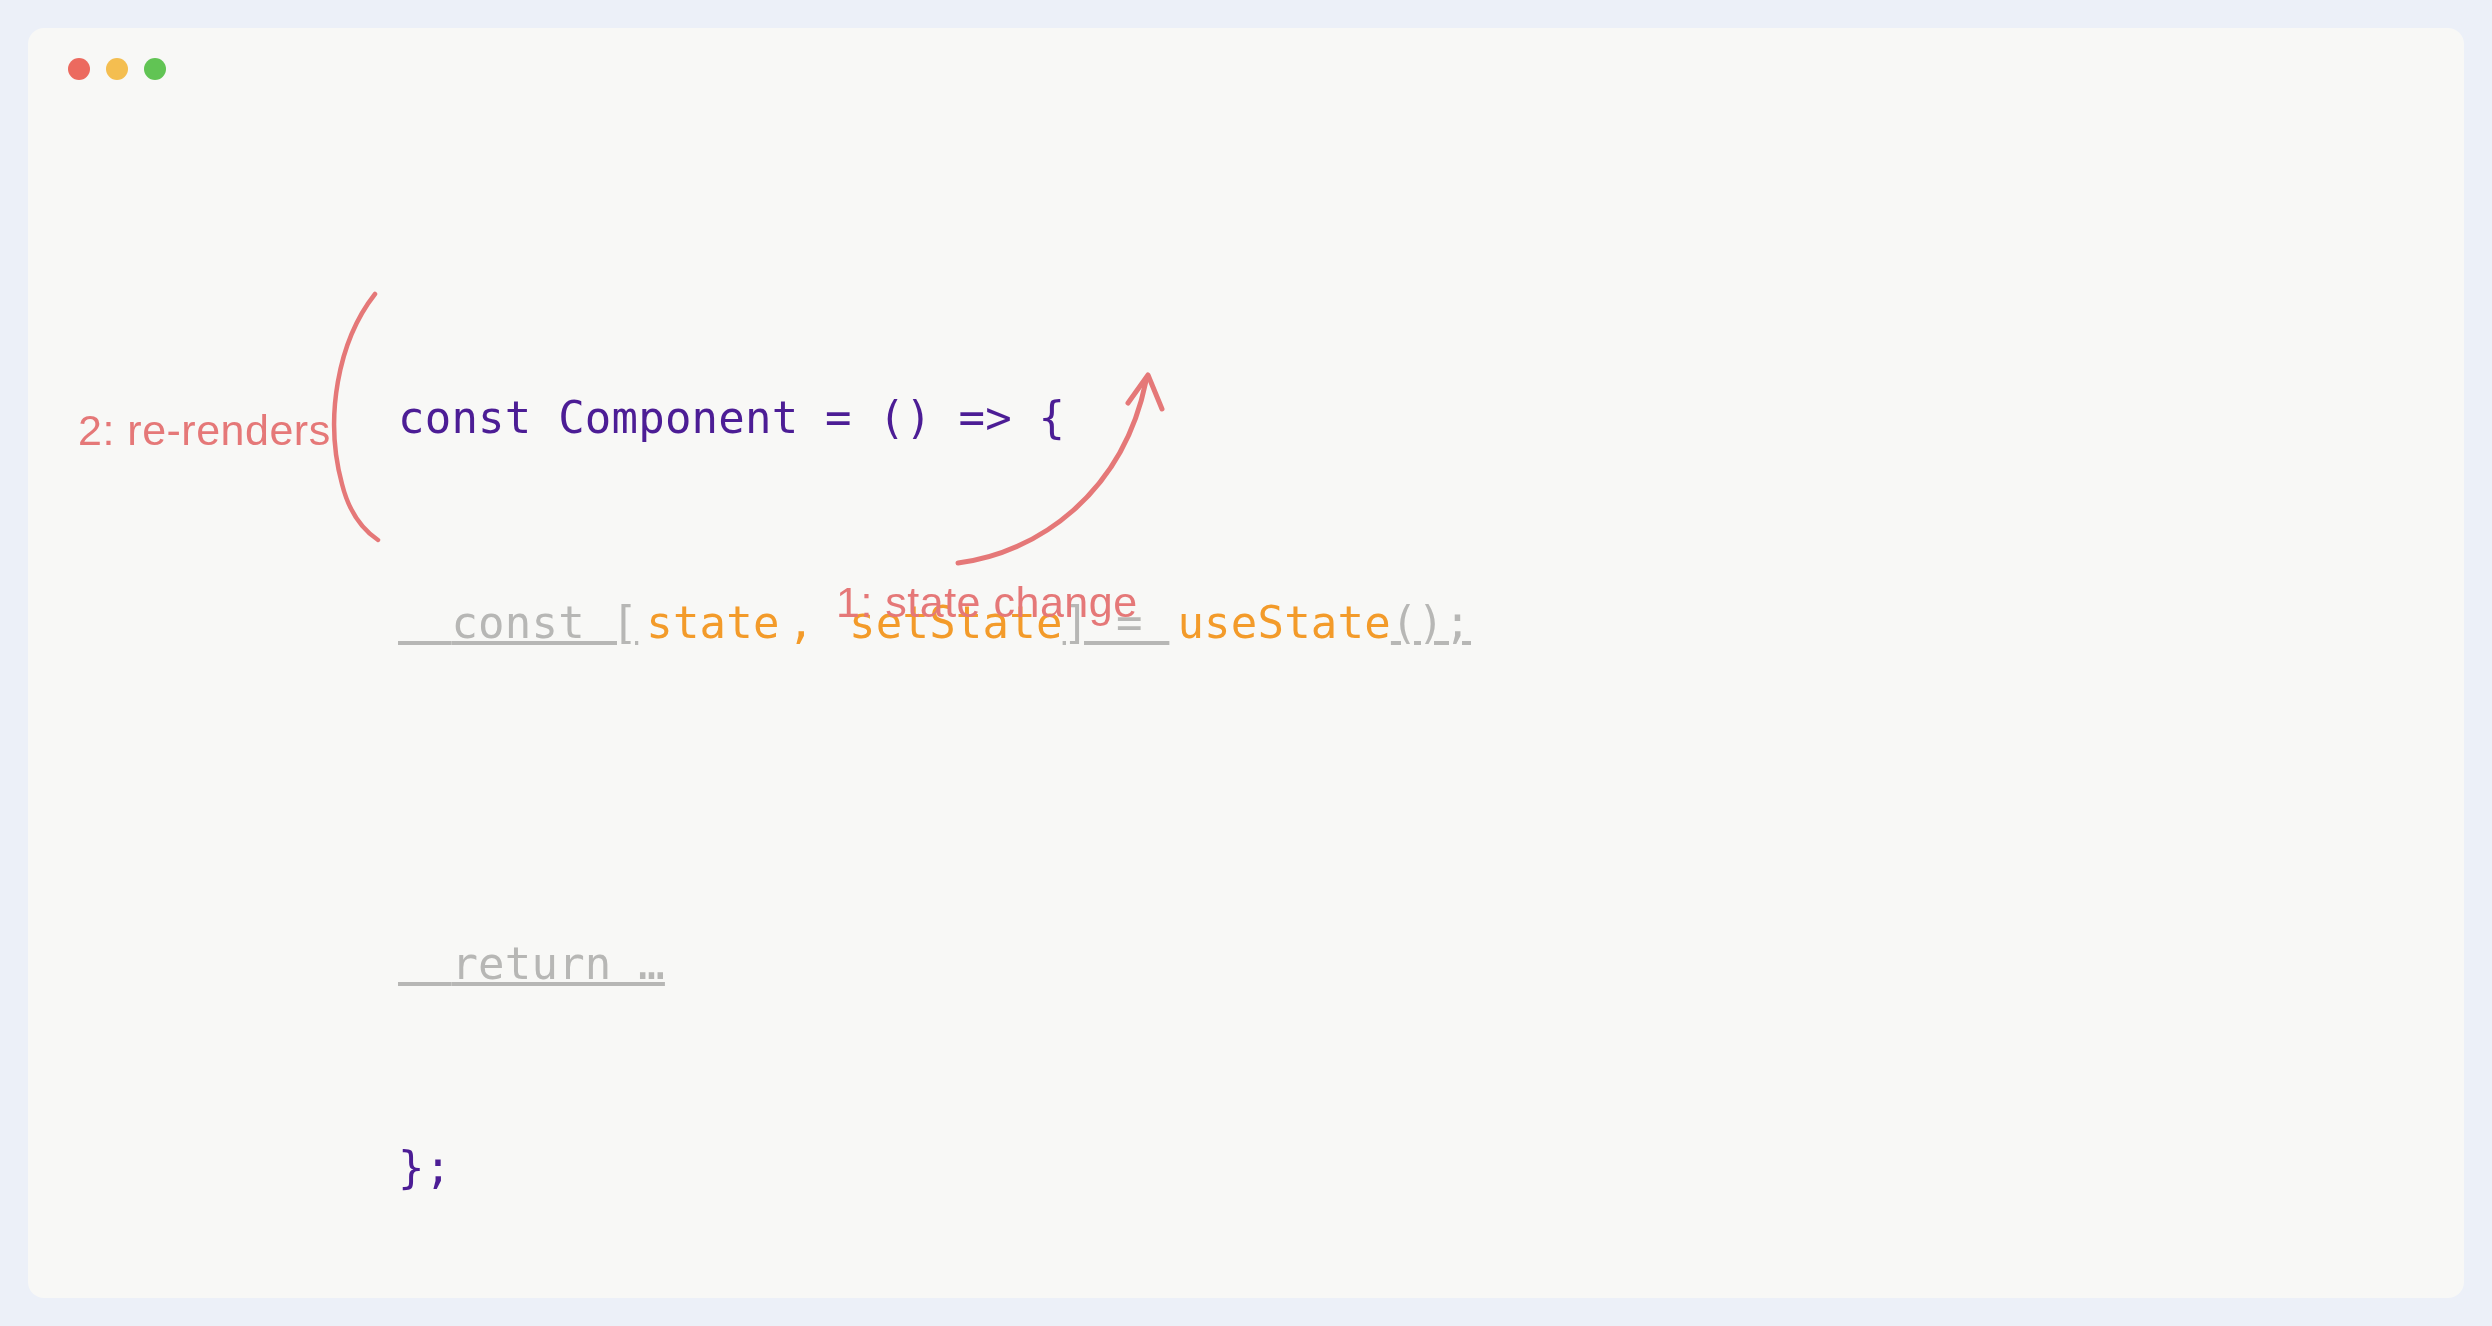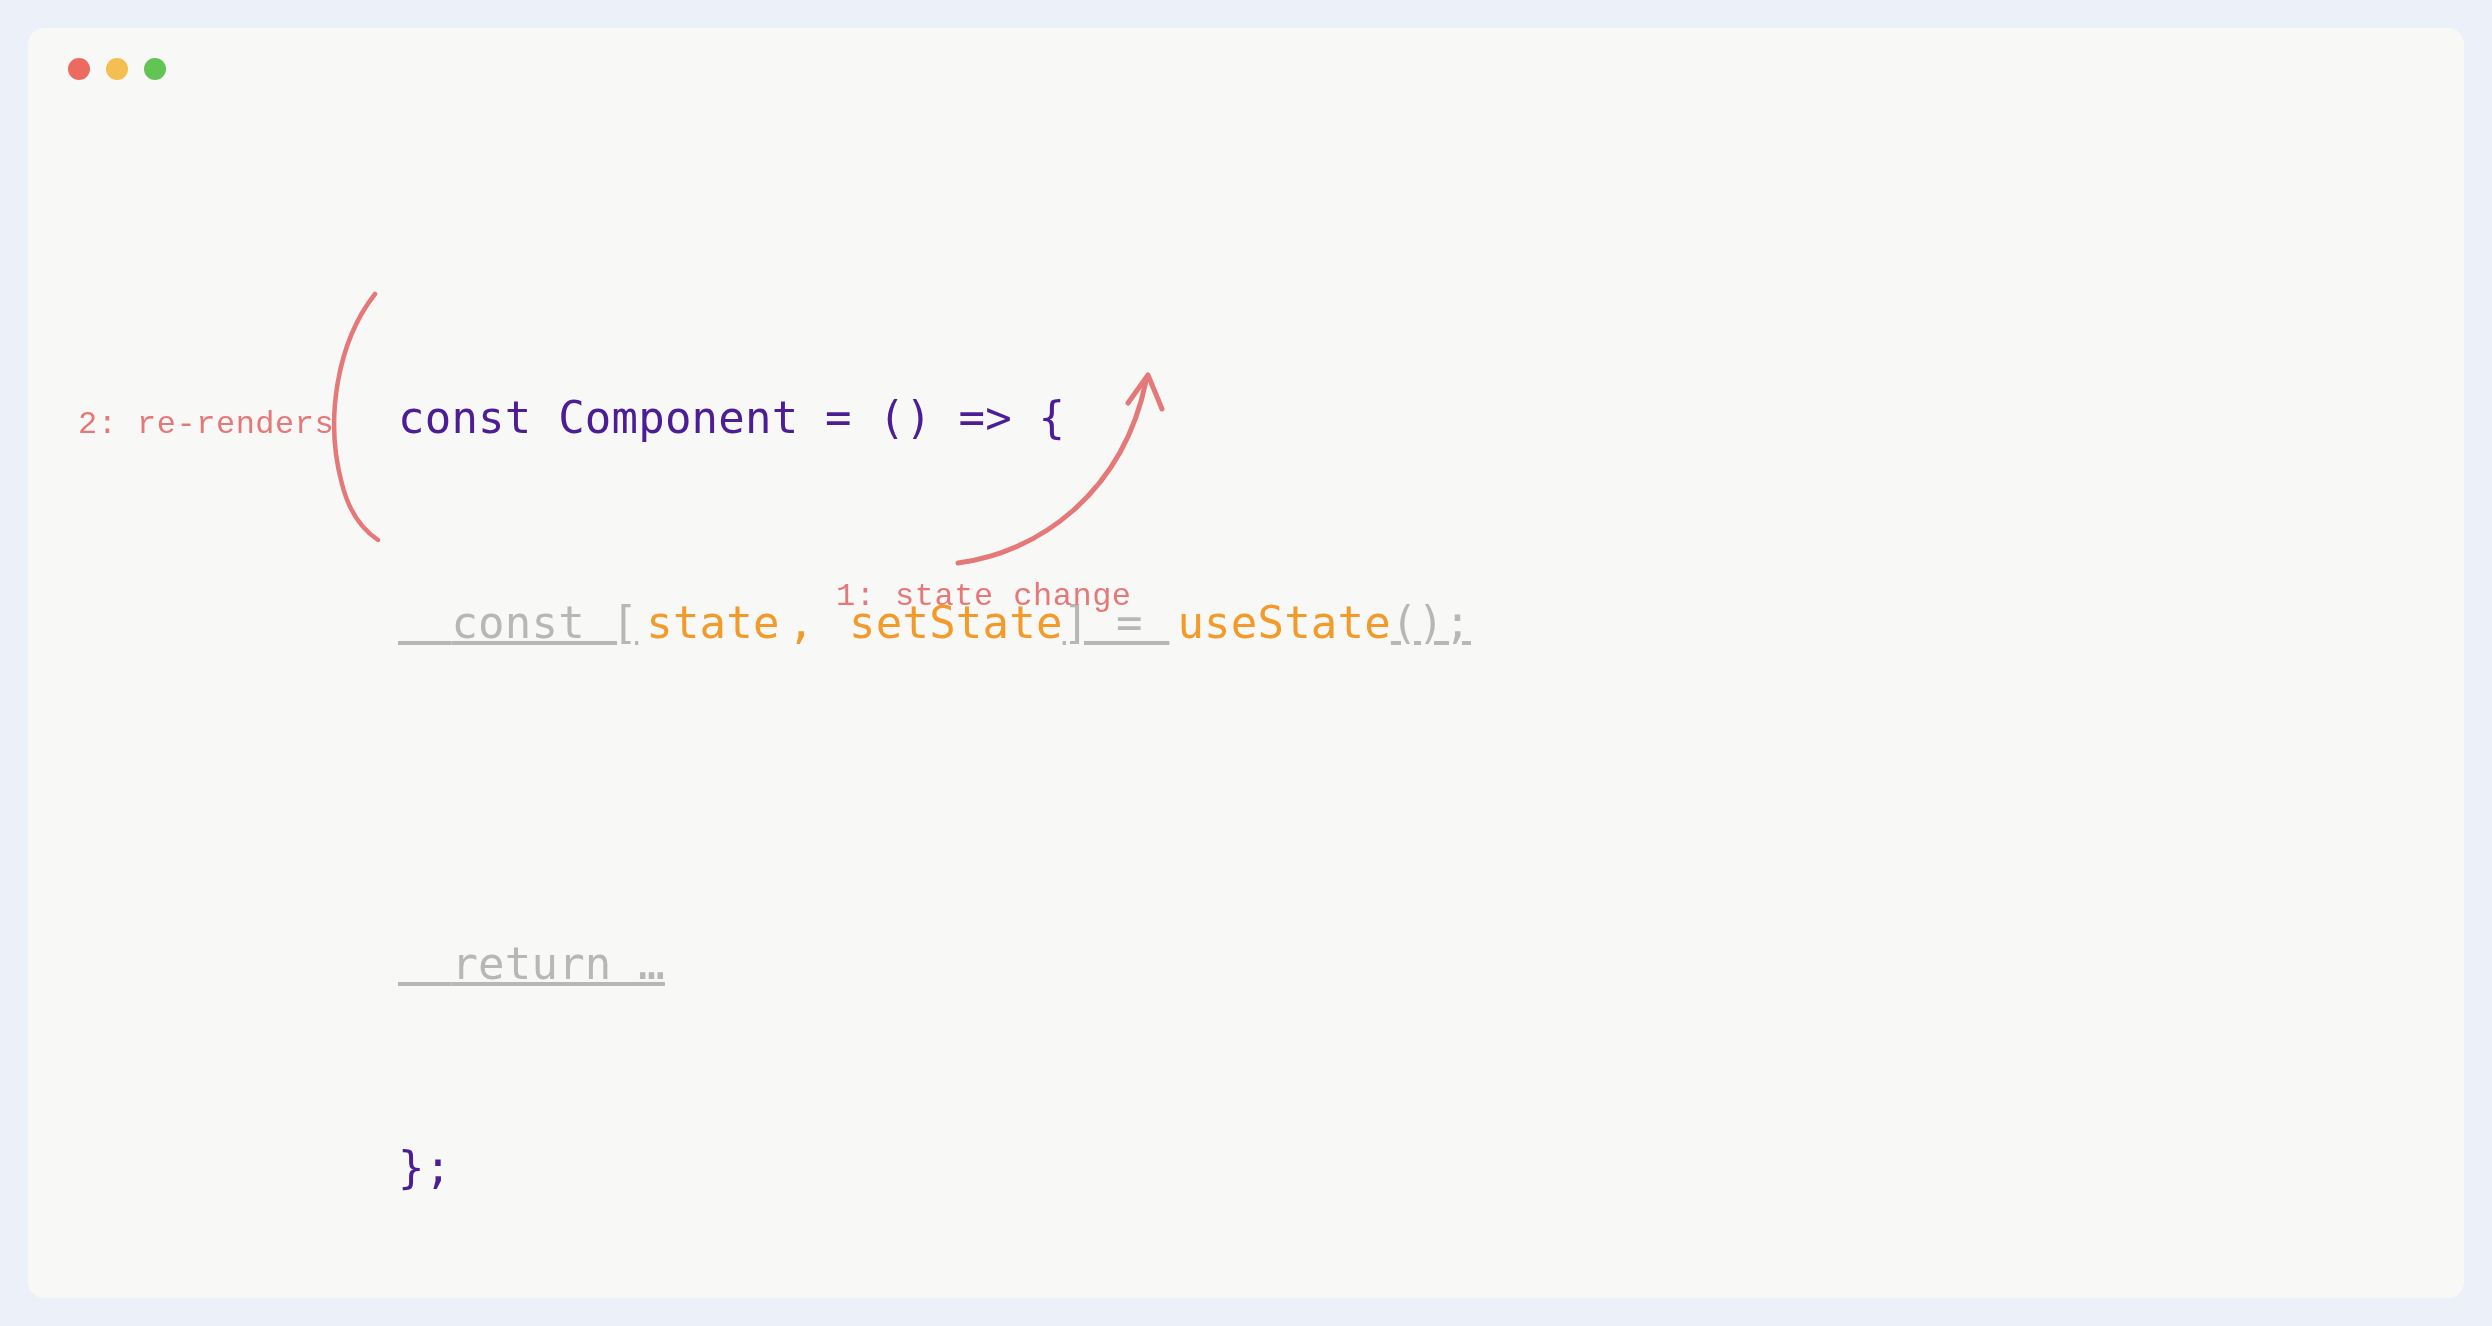--- a/index.html
+++ b/index.html
@@ -46,23 +46,23 @@
     color: #222;
     letter-spacing: 0.2px;
   }
   .code-line { display: block; }
   .kw-dark { color: #4c1d95; }
   .dim { color: #b7b7b5; text-decoration: underline; }
   .hl { color: #f39b2a; margin-left: 8px; }
 
   .annotation {
     position: absolute;
-    font-family: Liberation Mono, monospace;
+    font-family: Liberation Sans, sans-serif;
     color: #e57878;
-    font-size: 32px;
+    font-size: 43px;
     letter-spacing: 0.5px;
   }
   .anno-left {
     top: 378px;
     left: 50px;
   }
   .anno-bottom {
     top: 550px;
     left: 808px;
   }

